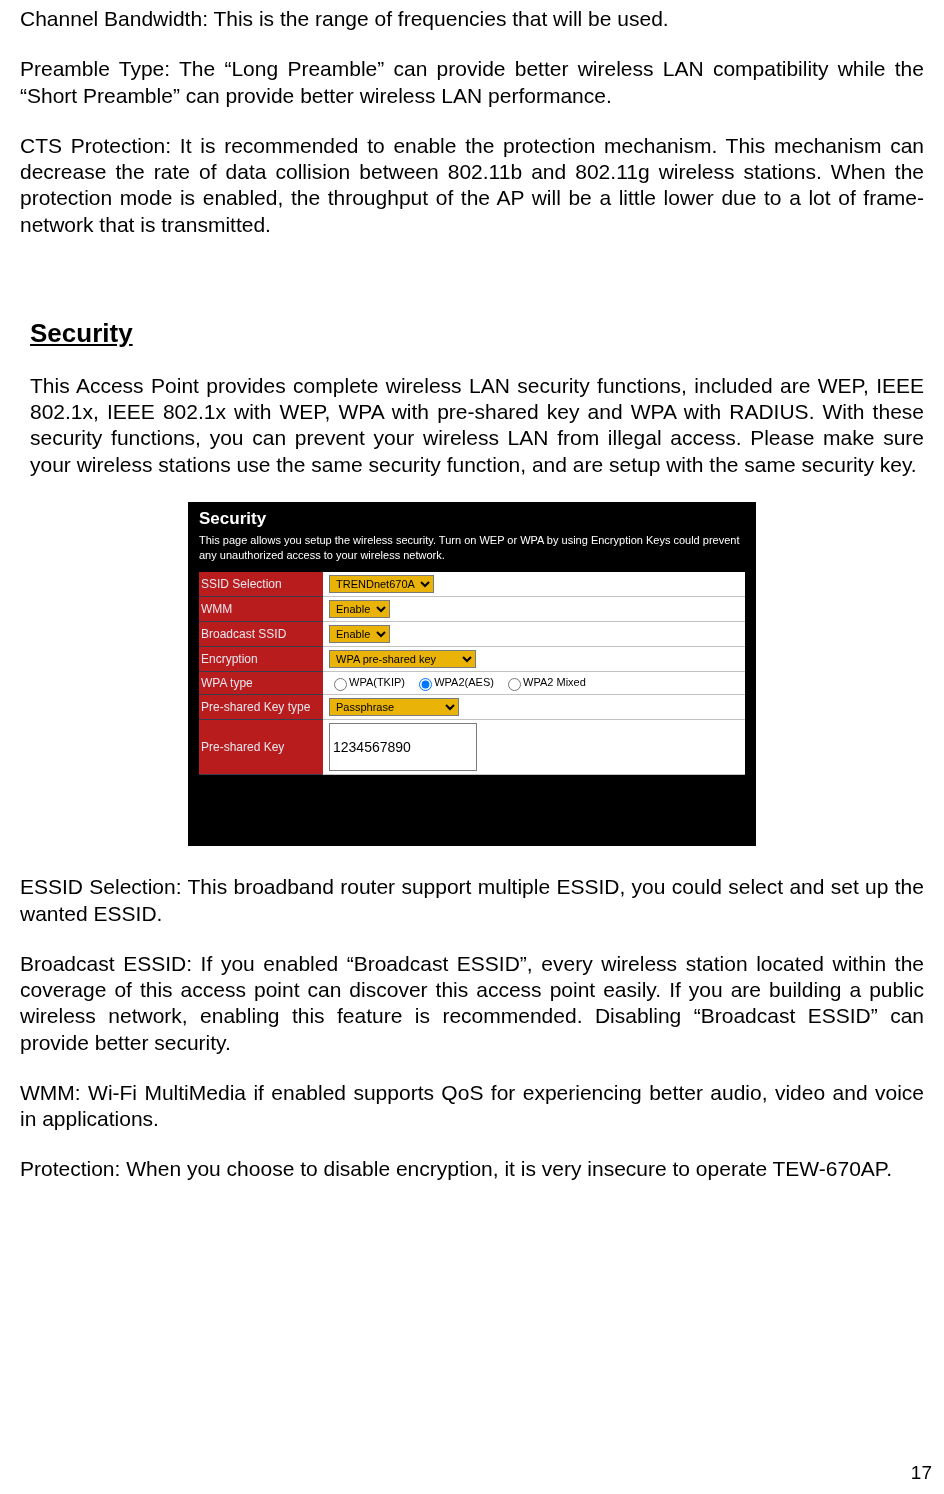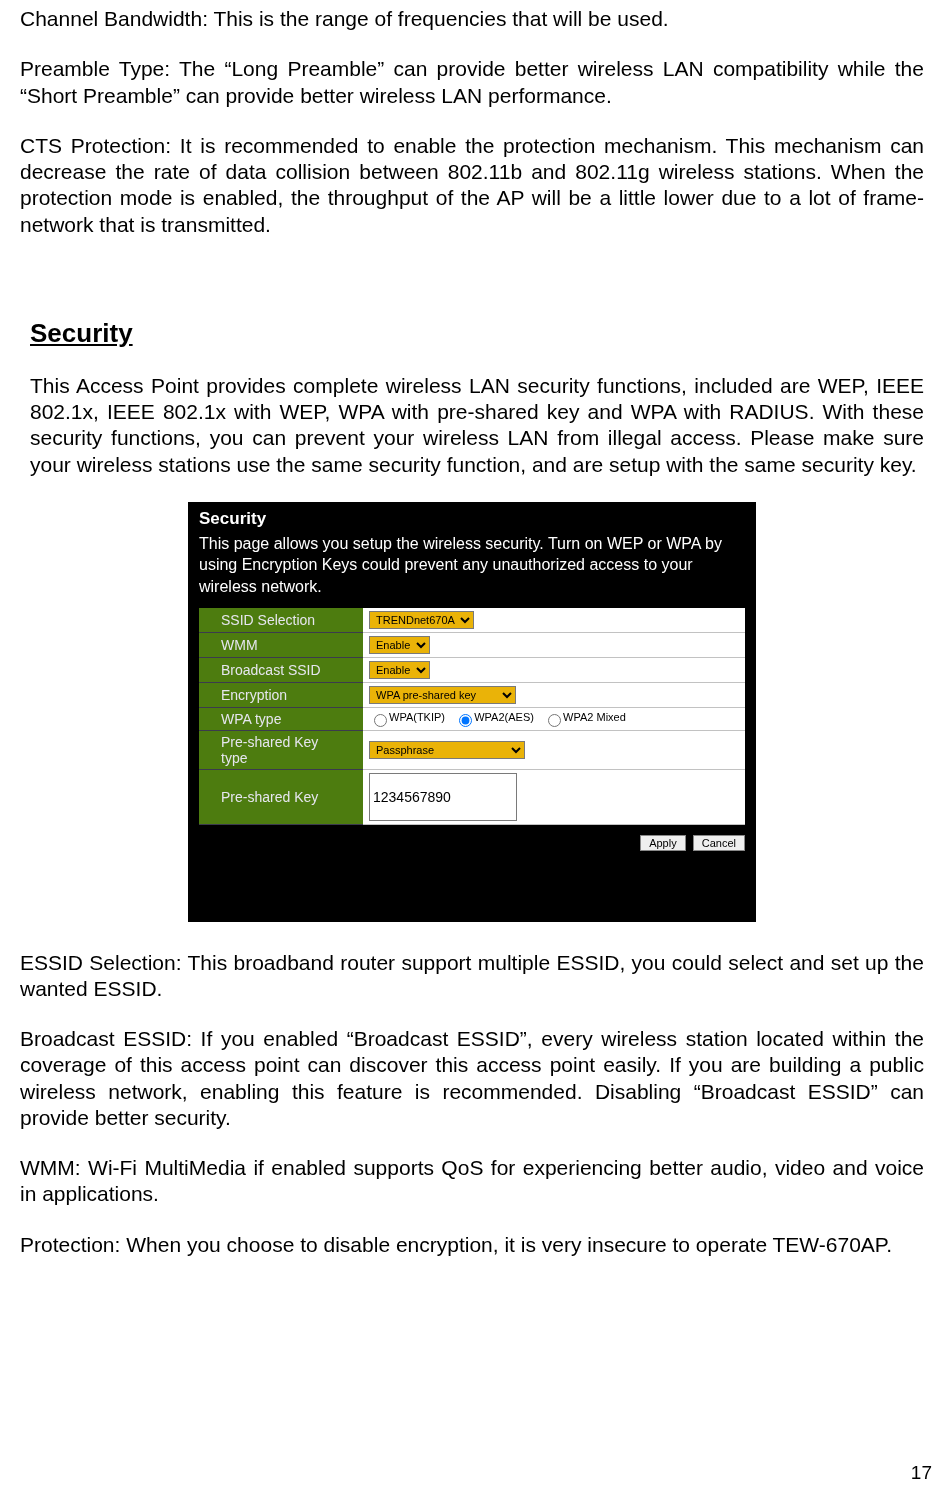--- a/index.html
+++ b/index.html
@@ -56,31 +56,31 @@
     padding: 6px 10px 10px 10px;
     border: 1px solid #000;
   }
   .sec-panel .panel-title {
     font-size: 17px;
     font-weight: bold;
     color: #fff;
     margin-bottom: 4px;
   }
   .sec-panel .panel-desc {
-    font-size: 16px;
+    font-size: 11px;
     color: #fff;
     line-height: 1.35;
     margin-bottom: 10px;
   }
   .form-table { border-collapse: collapse; width: 100%; }
   .form-table td.label {
-    background: #4d7c0f;
+    background: #b91c1c;
     color: #e6e6ef;
-    font-size: 14px;
-    padding: 3px 22px;
+    font-size: 12px;
+    padding: 3px 2px;
     width: 120px;
     border-bottom: 1px solid #3b3b4d;
   }
   .form-table td.val {
     background: #fff;
     color: #000;
     font-size: 11px;
     padding: 3px 6px;
     border-bottom: 1px solid #c2c2c2;
   }
@@ -179,37 +179,33 @@
           <td class="label">WPA type</td>
           <td class="val">
             <label><input type="radio" name="wpat" class="radio" style=""><span>WPA(TKIP)</span></label>&nbsp;&nbsp;
             <label><input type="radio" name="wpat" class="radio" checked="" style=""><span>WPA2(AES)</span></label>&nbsp;&nbsp;
             <label><input type="radio" name="wpat" class="radio" style=""><span>WPA2 Mixed</span></label>
           </td>
         </tr>
         <tr>
           <td class="label">Pre-shared Key type</td>
           <td class="val">
-            <select class="sel" style="width:156px">
+            <select class="sel" style="width:130px">
               <option>Passphrase</option>
             </select>
           </td>
         </tr>
         <tr>
           <td class="label">Pre-shared Key</td>
           <td class="val">
             <input type="text" class="txt" value="1234567890" style="">
           </td>
         </tr>
       </tbody>
         </table>
-      <div class="btn-row">
-        <button class="btn">Apply</button>
-        <button class="btn">Cancel</button>
-      </div>
       <div style="height:60px"></div>
     </div>
   </div>
 
   <p class="para justify">
     <span class="bold">ESSID Selection:</span><span> This broadband router support multiple ESSID, you could select and set up the wanted ESSID.</span>
   </p>
 
   <p class="para justify">
     <span class="bold">Broadcast ESSID:</span><span> If you enabled “Broadcast ESSID”, every wireless station located within the coverage of this access point can discover this access point easily. If you are building a public wireless network, enabling this feature is recommended. Disabling “Broadcast ESSID” can provide better security.</span>

